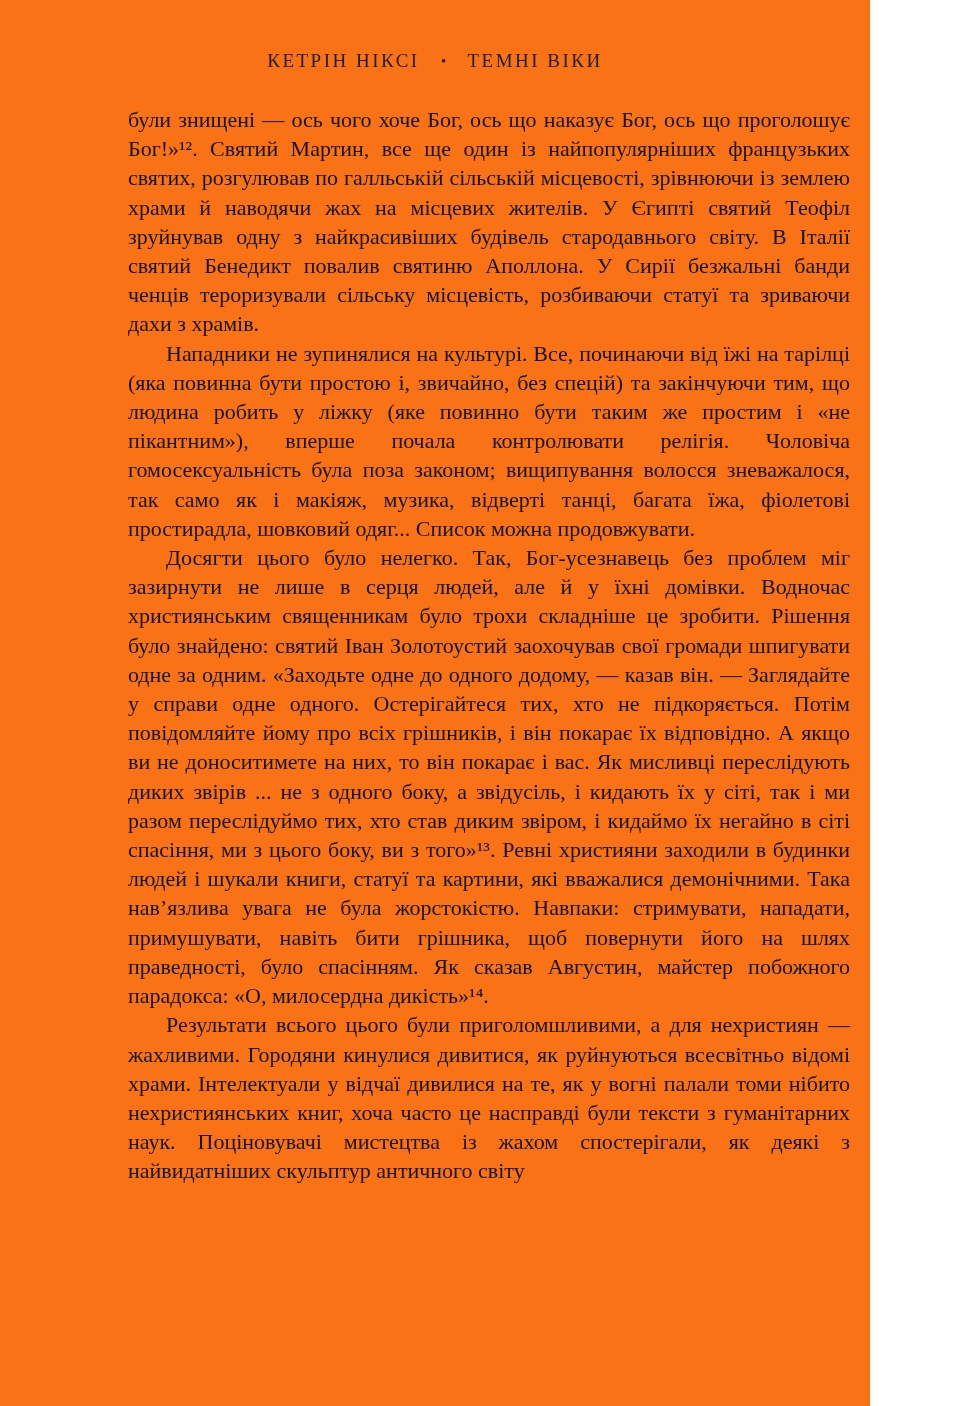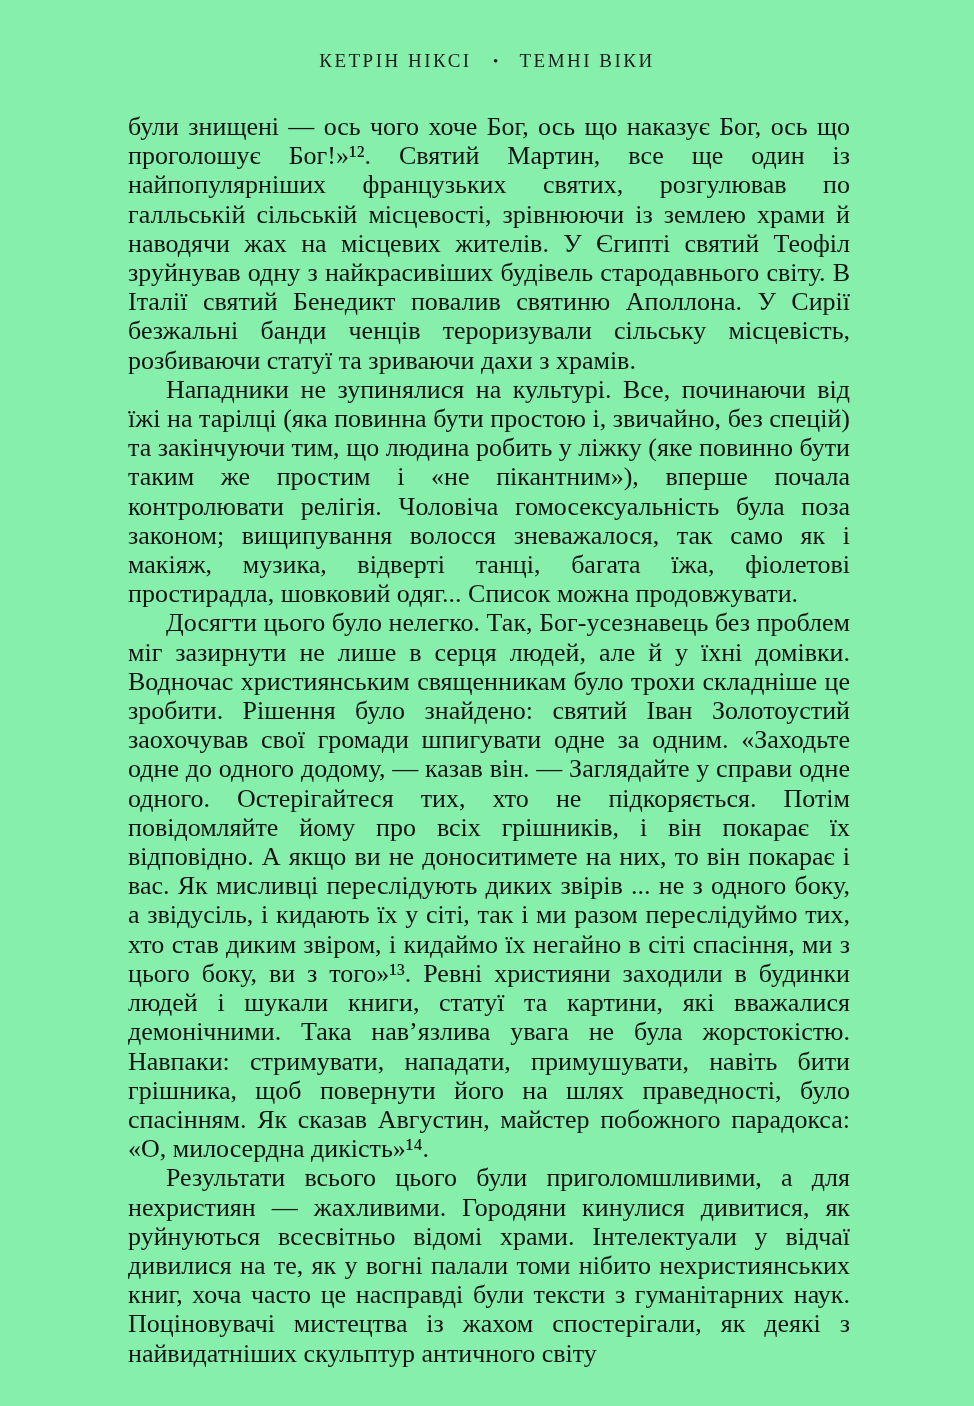--- a/index.html
+++ b/index.html
@@ -2,23 +2,23 @@
 <html lang="uk"><head>
 <meta charset="utf-8">
 <style>
   html, body {
     margin: 0;
     padding: 0;
     background: #ffffff;
   }
   .page {
     position: relative;
-    width: 974px;
+    width: 870px;
     height: 1406px;
-    background: #86efac;
+    background: #f97316;
     color: #161616;
     font-family: "Liberation Serif", "DejaVu Serif", serif;
     overflow: hidden;
   }
   .running-header {
     position: absolute;
     top: 50px;
     left: 0;
     width: 100%;
     text-align: center;
@@ -29,24 +29,24 @@
   }
   .running-header .bullet {
     display: inline-block;
     margin: 0 14px;
     letter-spacing: 0;
     font-size: 15px;
     vertical-align: 1px;
   }
   .content {
     position: absolute;
-    top: 112px;
+    top: 105px;
     left: 128px;
     width: 722px;
-    font-size: 26px;
+    font-size: 22px;
     line-height: 29.2px;
     text-align: justify;
     color: #141414;
   }
   .para {
     margin: 0;
     padding: 0;
     text-indent: 38px;
   }
   .para.no-indent {

